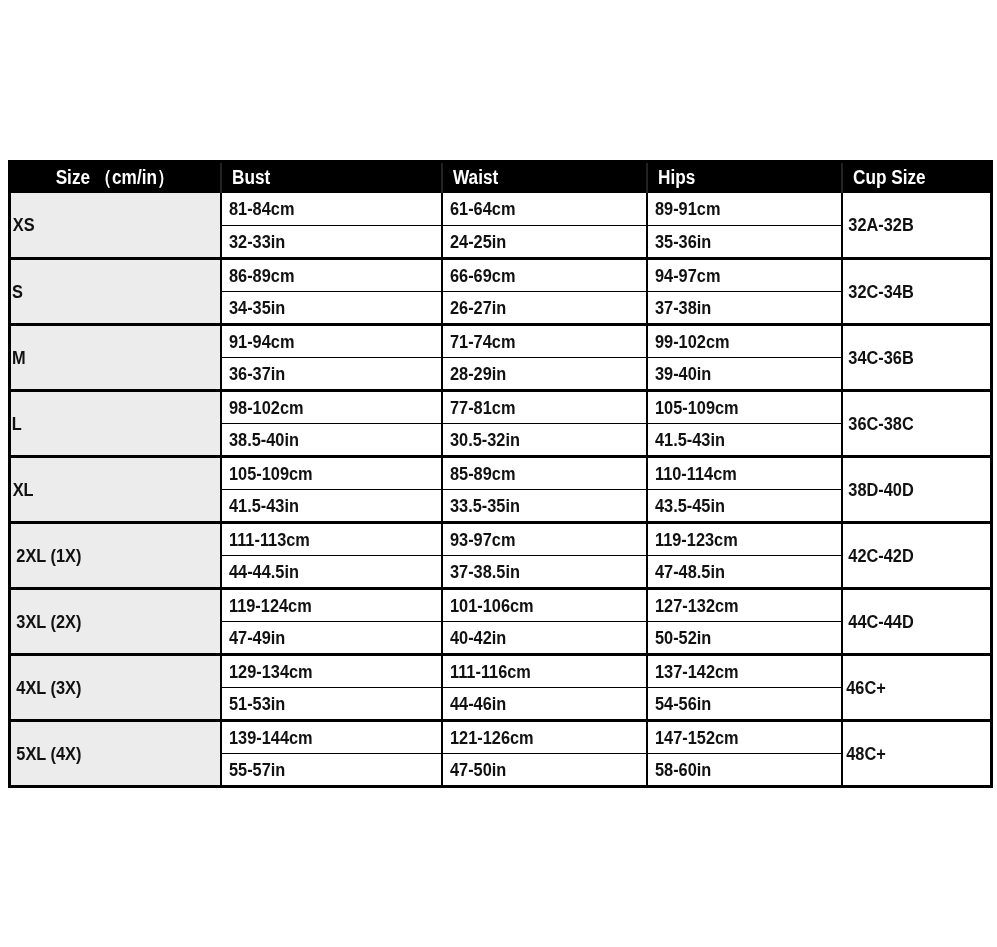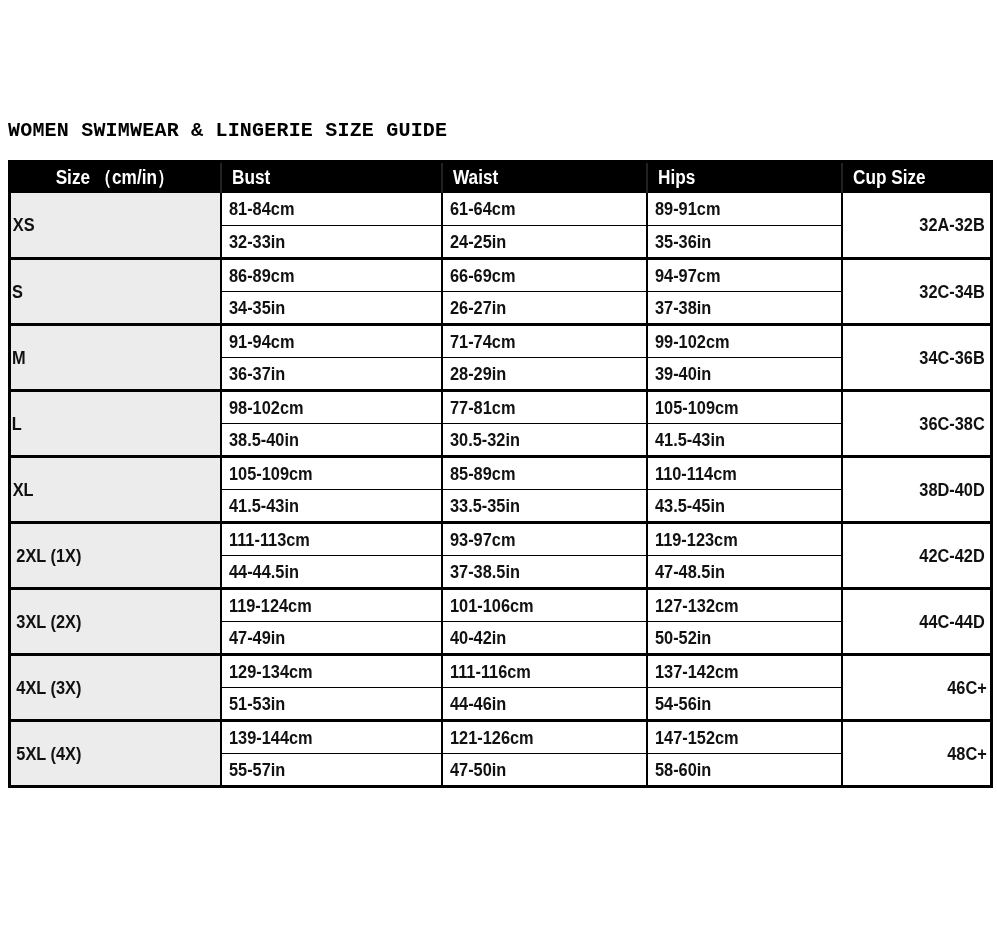--- a/index.html
+++ b/index.html
@@ -72,21 +72,21 @@
     font-size: 19px;
     font-weight: bold;
     padding: 0 0 0 7px;
   }
   tr.row-cm td, tr.row-in td { height: 33px; }
   td.size-cell {
     background: var(--size-col-bg);
     padding: 0;
   }
   td.cup-cell {
-    text-align: right;
+    text-align: left;
     padding: 0;
   }
   
   tr.row-cm td.data-cell { border-bottom: 1px solid var(--border); }
   
   tr.row-in td.data-cell { border-bottom: 3px solid var(--border); }
   td.size-cell, td.cup-cell { border-bottom: 3px solid var(--border); }
   
   .ct {
     display: inline-block;
@@ -94,21 +94,20 @@
     transform-origin: 0 50%;
     white-space: nowrap;
   }
   .ct.c { transform-origin: 50% 50%; }
 </style>
 </head>
 <body>
 
 <div class="page">
 
-  <div class="title">WOMEN SWIMWEAR &amp; LINGERIE SIZE GUIDE</div>
 
   <table class="size-guide">
     <colgroup>
       <col style="width:211px">
       <col style="width:221px">
       <col style="width:205px">
       <col style="width:195px">
       <col style="width:150px">
     </colgroup>
     <thead>

